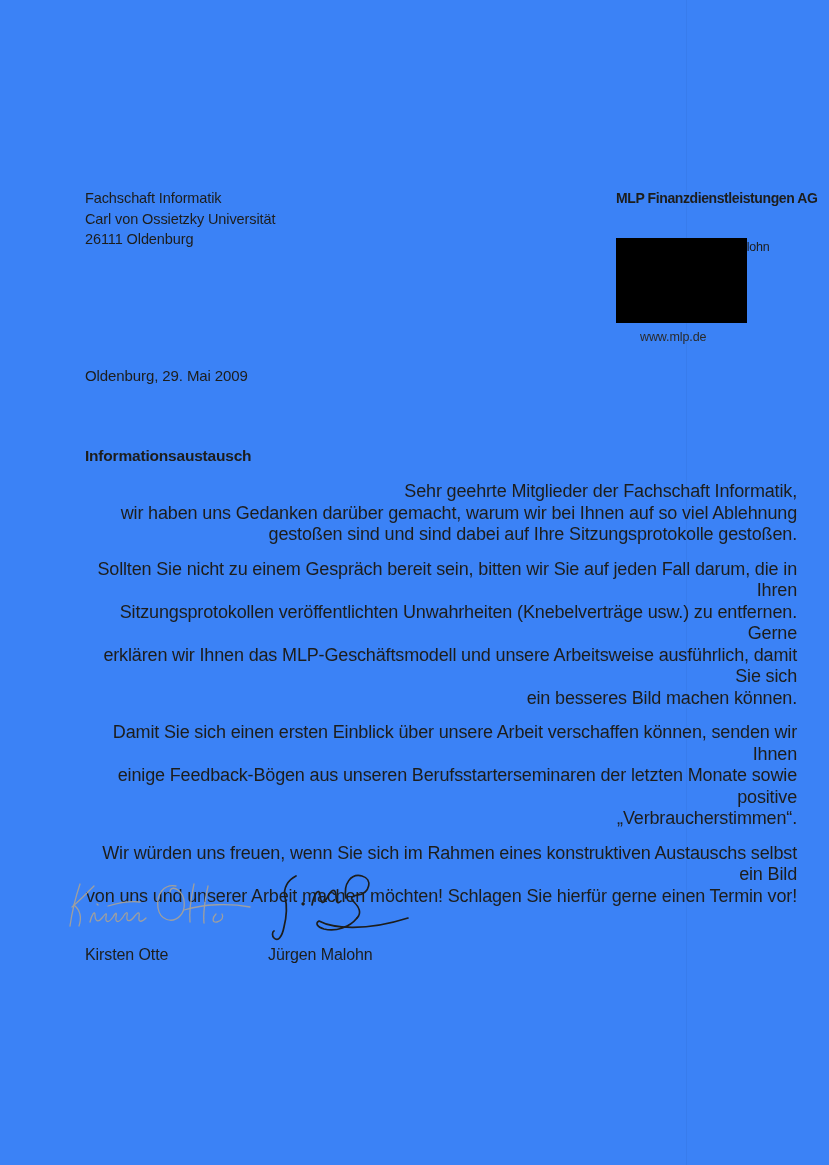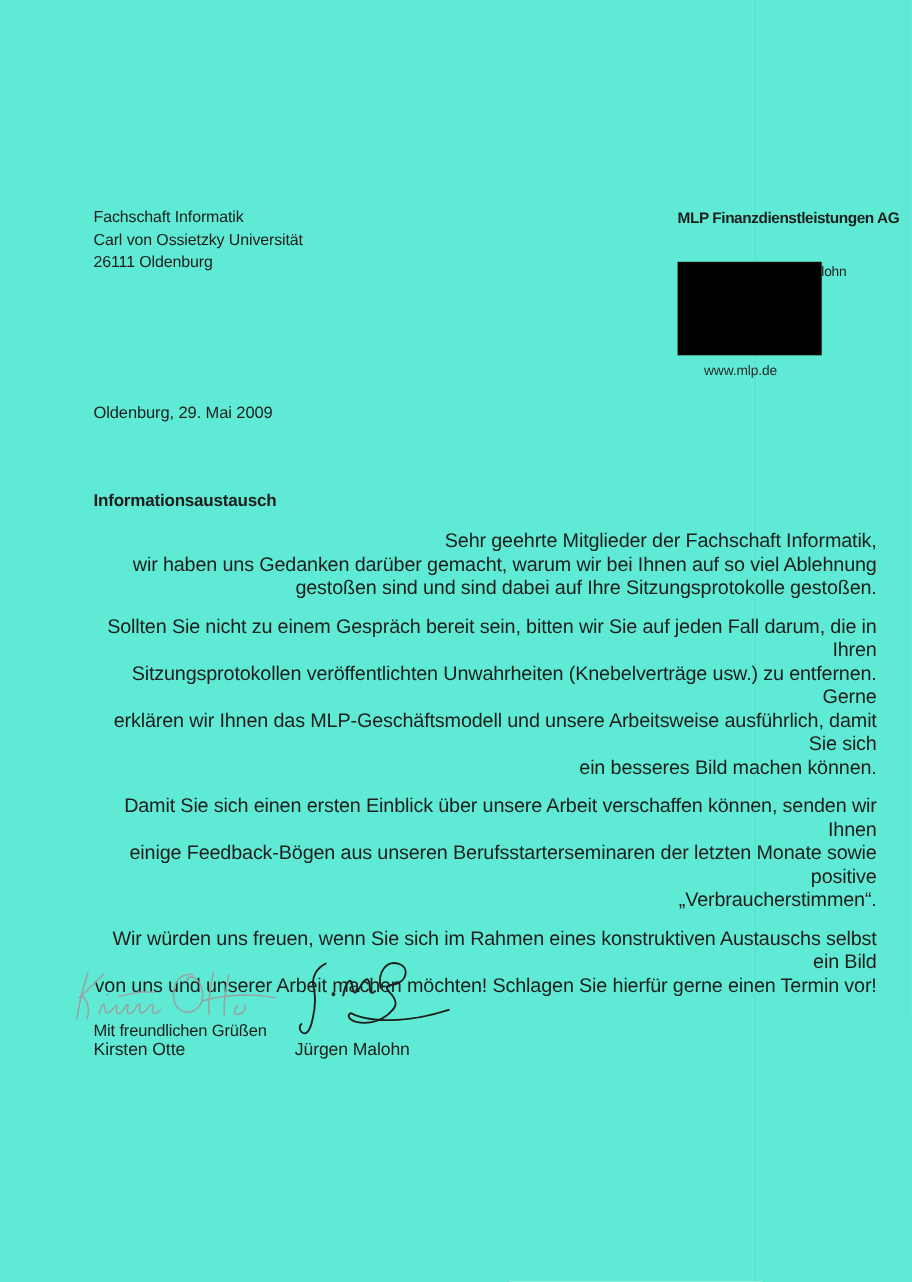--- a/index.html
+++ b/index.html
@@ -4,21 +4,21 @@
 <style>
   html, body { margin: 0; padding: 0; }
   body {
     width: 829px; height: 1165px;
     background: #ffffff;
     font-family: "Liberation Sans", "DejaVu Sans", sans-serif;
     color: #1d1d1b;
     position: relative;
     overflow: hidden;
   }
-  .page { position: absolute; inset: 0; background: #5eead4; }
+  .page { position: absolute; inset: 0; background: #3b82f6; }
 
   
   .scan-line {
     position: absolute; left: 686px; top: 0; width: 1px; height: 1165px;
     background: rgba(0,0,0,0.04);
   }
 
   .recipient {
     position: absolute; left: 85px; top: 188px;
     font-size: 14.5px; line-height: 20.5px;
@@ -107,21 +107,20 @@
 gestoßen sind und sind dabei auf Ihre Sitzungsprotokolle gestoßen.</p>
     <p>Sollten Sie nicht zu einem Gespräch bereit sein, bitten wir Sie auf jeden Fall darum, die in Ihren
 Sitzungsprotokollen veröffentlichten Unwahrheiten (Knebelverträge usw.) zu entfernen. Gerne
 erklären wir Ihnen das MLP-Geschäftsmodell und unsere Arbeitsweise ausführlich, damit Sie sich
 ein besseres Bild machen können.</p>
     <p>Damit Sie sich einen ersten Einblick über unsere Arbeit verschaffen können, senden wir Ihnen
 einige Feedback-Bögen aus unseren Berufsstarterseminaren der letzten Monate sowie positive
 „Verbraucherstimmen“.</p>
     <p>Wir würden uns freuen, wenn Sie sich im Rahmen eines konstruktiven Austauschs selbst ein Bild
 von uns und unserer Arbeit machen möchten! Schlagen Sie hierfür gerne einen Termin vor!</p>
-    <div class="closing">Mit freundlichen Grüßen</div>
   </div>
 
   <svg class="signature-svg sig-kirsten" width="192" height="64" viewBox="0 0 192 64">
     <g fill="none" stroke-width="1.3" stroke-linecap="round" stroke-linejoin="round" stroke="#9f9f9f">
       <path d="M16,8 C12,20 8,36 6,50"></path>
       <path d="M30,10 C22,18 14,26 8,31"></path>
       <path d="M10,29 C16,34 18,41 15,50"></path>
       <path d="M26,46 C28,38 31,34 31,39 C31,45 34,47 38,42 C42,37 43,36 42,41 C41,47 45,47 49,41 C52,36 53,36 52,41 C51,47 55,47 59,41 C62,36 64,35 63,40 C62,46 66,46 70,41 C74,36 76,35 75,41 C74,47 78,46 82,42"></path>
       <path d="M33,28 l1,1"></path>
       <path d="M44,30 C54,27 66,25 76,26"></path>

